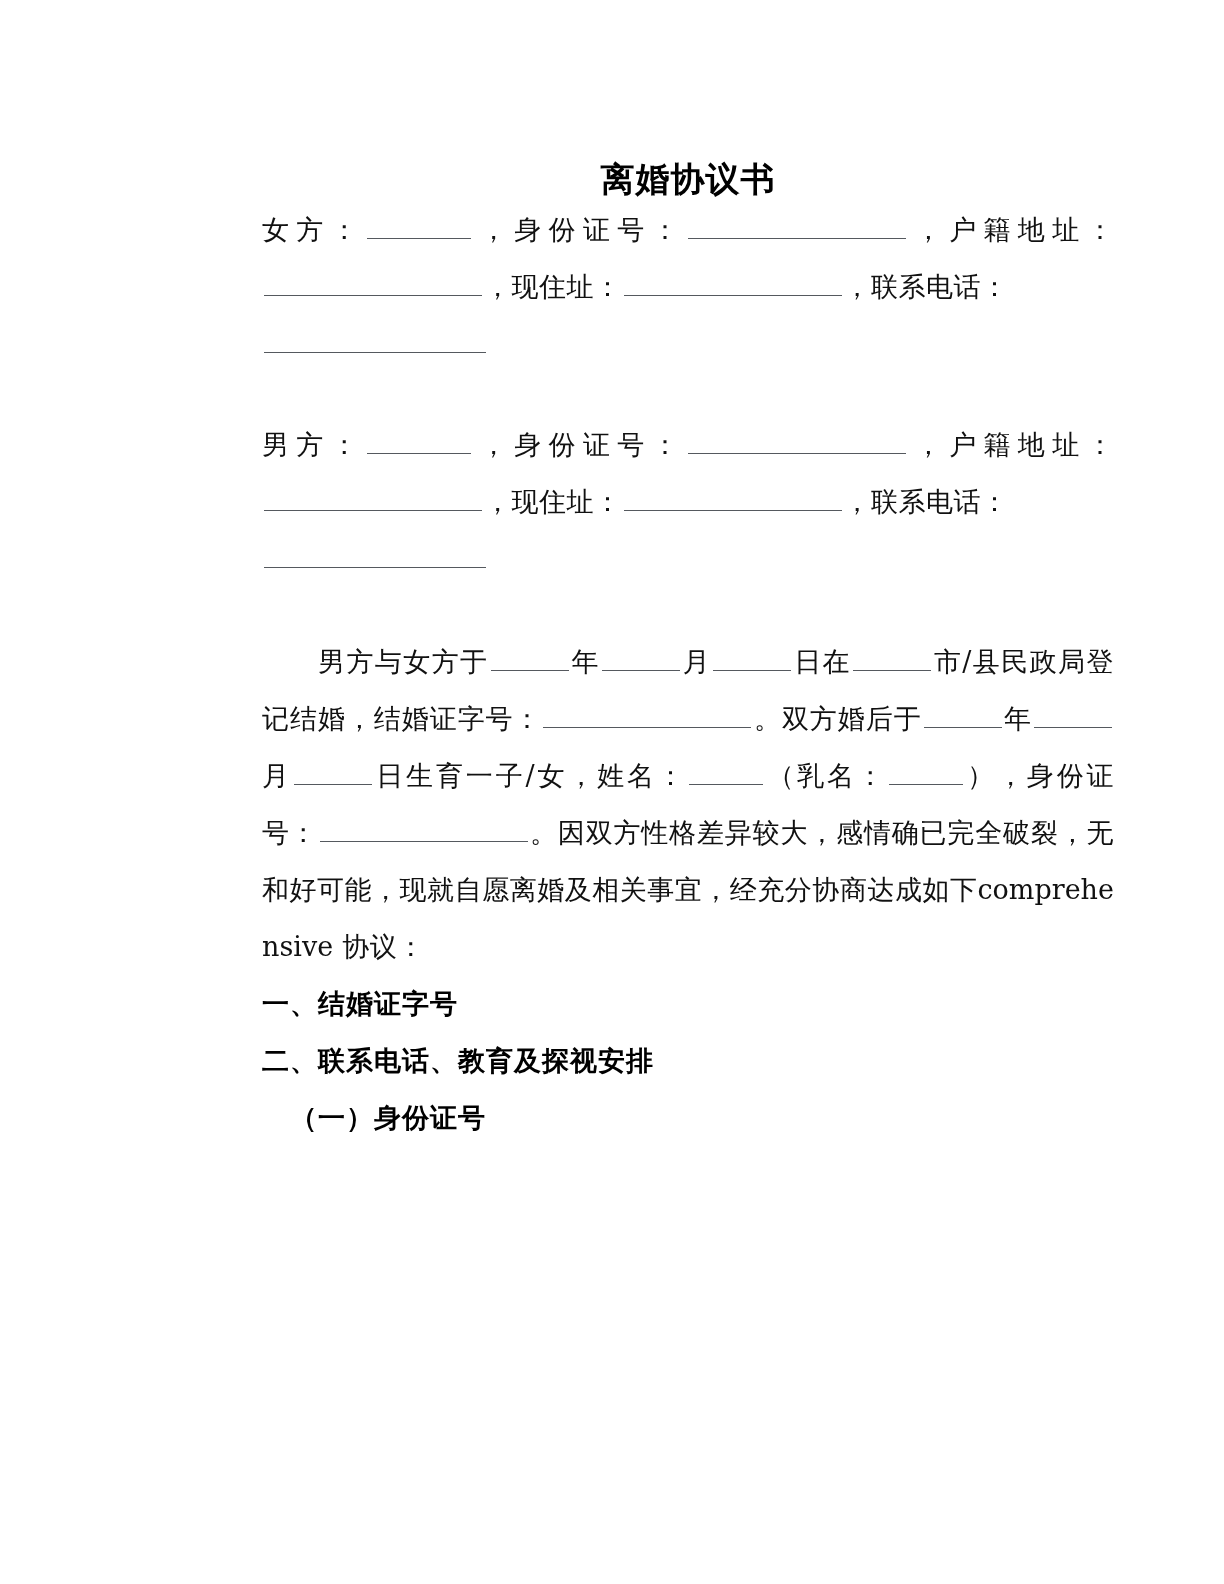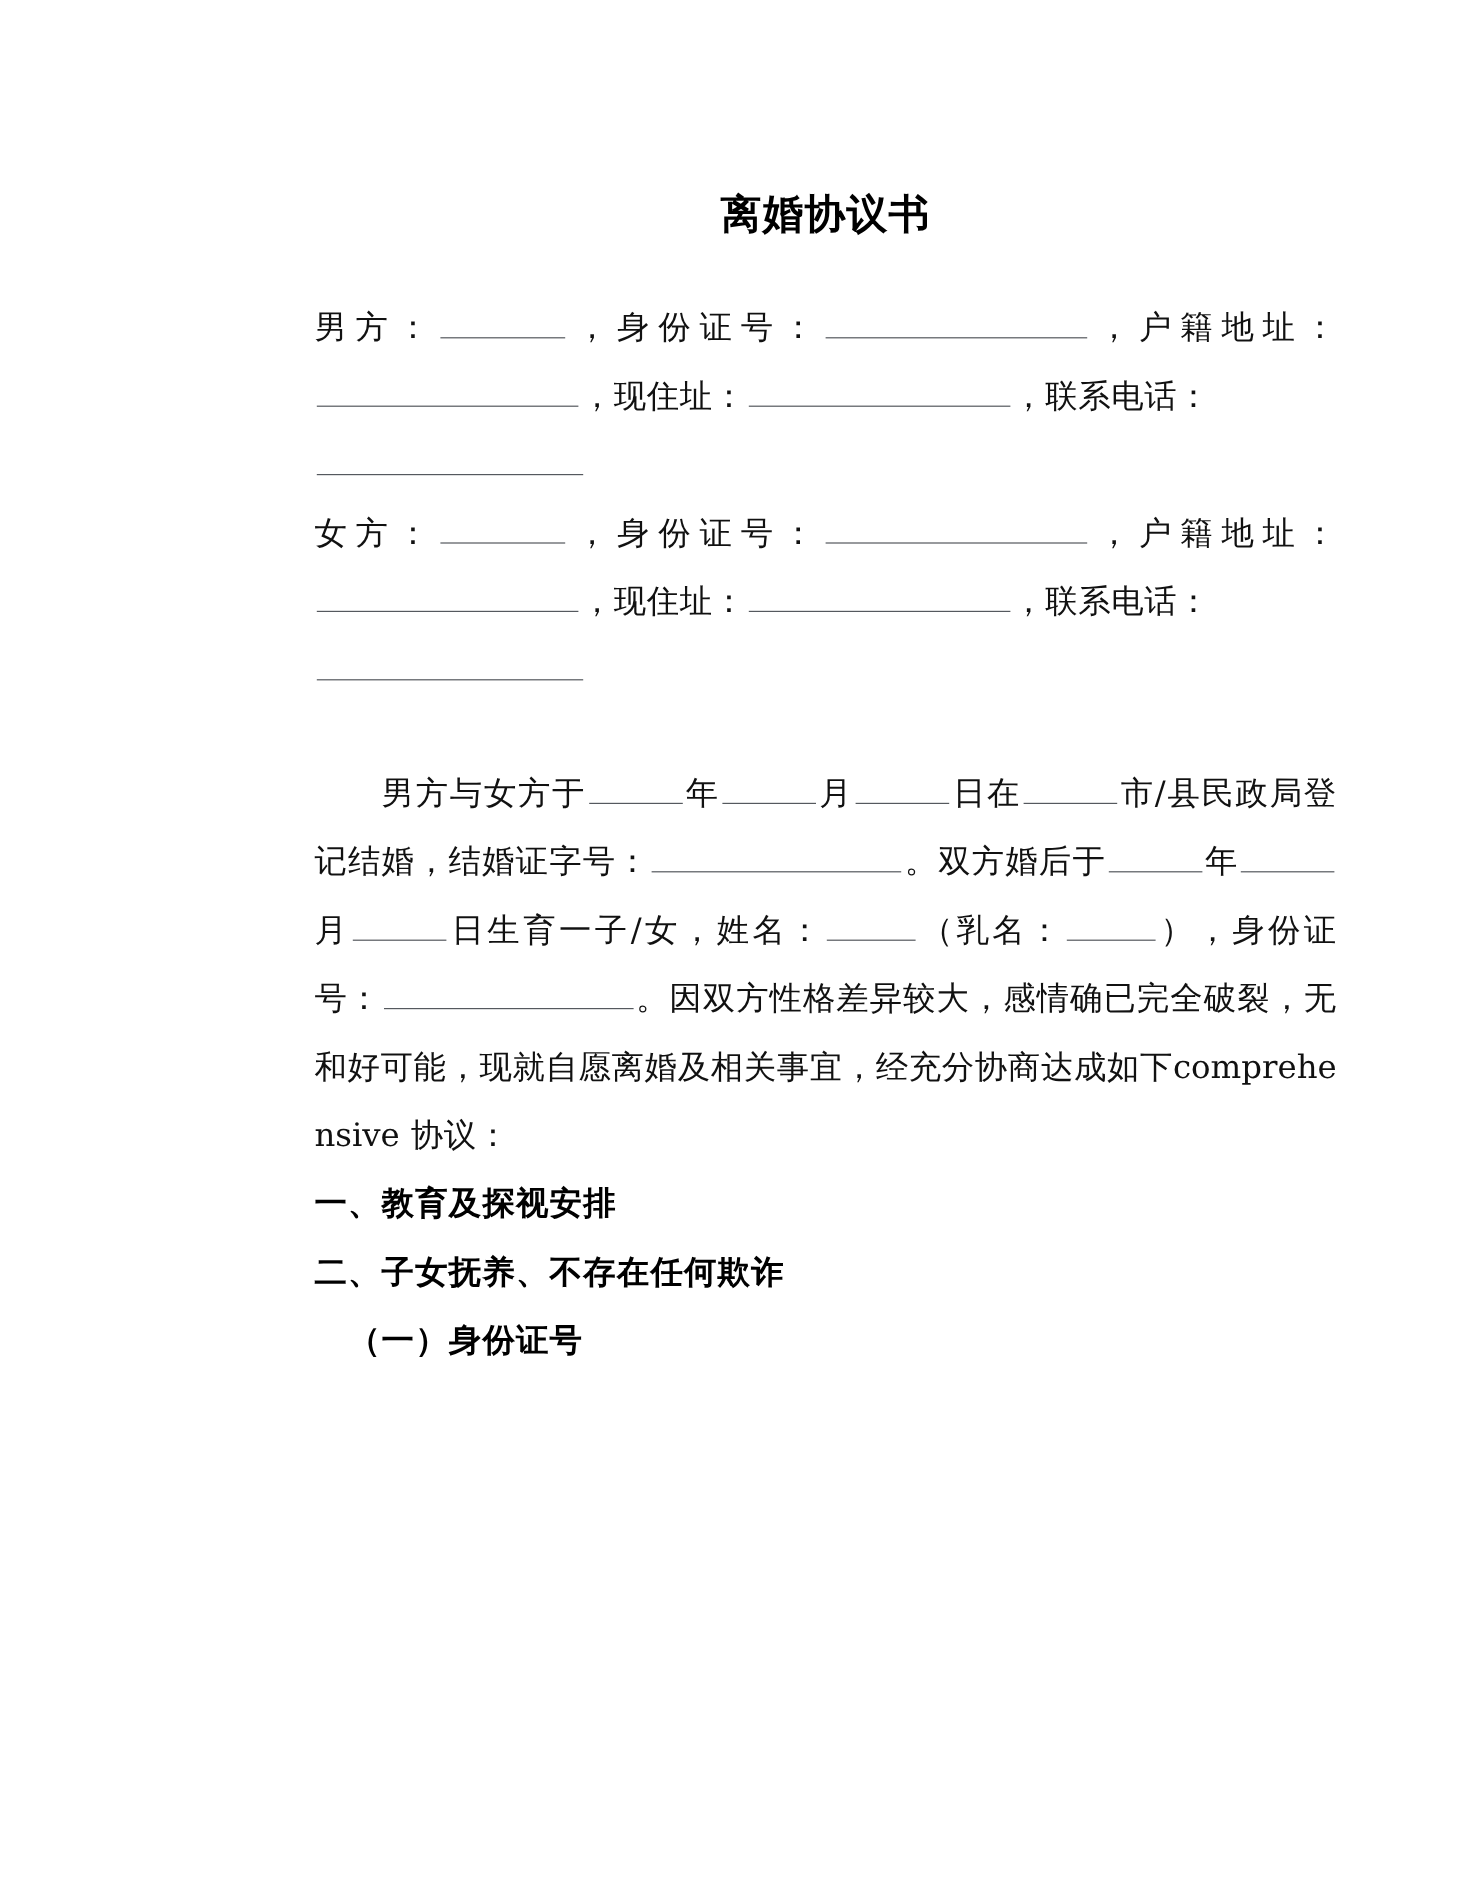--- a/index.html
+++ b/index.html
@@ -110,35 +110,35 @@
   .gap-block { height: 46px; }
 </style>
 </head>
 <body>
 
 <div class="page">
   <div class="content">
 
     <h1 class="doc-title">离婚协议书</h1>
 
-    <div class="party-block">
-      <p class="para last-line-left"><span>男方：</span><span class="blank b-name"></span><span>，身份证号：</span><span class="blank b-id"></span><span>，户籍地址：</span><span class="blank b-addr"></span><span>，现住址：</span><span class="blank b-addr"></span><span>，联系电话：</span></p>
+    <div class="party-block" style="margin-top:0">
+      <p class="para last-line-left"><span>女方：</span><span class="blank b-name"></span><span>，身份证号：</span><span class="blank b-id"></span><span>，户籍地址：</span><span class="blank b-addr"></span><span>，现住址：</span><span class="blank b-addr"></span><span>，联系电话：</span></p>
       <p class="blank-line-row"><span class="blank b-phone"></span></p>
     </div>
 
-    <div class="party-block" style="margin-top:0">
-      <p class="para last-line-left"><span>女方：</span><span class="blank b-name"></span><span>，身份证号：</span><span class="blank b-id"></span><span>，户籍地址：</span><span class="blank b-addr"></span><span>，现住址：</span><span class="blank b-addr"></span><span>，联系电话：</span></p>
+    <div class="party-block">
+      <p class="para last-line-left"><span>男方：</span><span class="blank b-name"></span><span>，身份证号：</span><span class="blank b-id"></span><span>，户籍地址：</span><span class="blank b-addr"></span><span>，现住址：</span><span class="blank b-addr"></span><span>，联系电话：</span></p>
       <p class="blank-line-row"><span class="blank b-phone"></span></p>
     </div>
 
     <div class="gap-block"></div>
 
     <p class="para indent2 last-line-left"><span>男方与女方于</span><span class="blank b-date"></span><span>年</span><span class="blank b-date"></span><span>月</span><span class="blank b-date"></span><span>日在</span><span class="blank b-city"></span><span>市/县民政局登记结婚，结婚证字号：</span><span class="blank b-cert"></span><span>。双方婚后于</span><span class="blank b-date"></span><span>年</span><span class="blank b-date"></span><span>月</span><span class="blank b-date"></span><span>日生育一子/女，姓名：</span><span class="blank b-child"></span><span>（乳名：</span><span class="blank b-nick"></span><span>），身份证号：</span><span class="blank b-cert"></span><span>。因双方性格差异较大，感情确已完全破裂，无和好可能，现就自愿离婚及相关事宜，经充分协商达成如下</span><span class="latin">comprehensive</span> <span>协议：</span></p>
 
-    <h2 class="heading">一、教育及探视安排</h2>
+    <h2 class="heading">一、结婚证字号</h2>
 
 
-    <h2 class="heading">二、子女抚养、不存在任何欺诈</h2>
+    <h2 class="heading">二、联系电话、教育及探视安排</h2>
 
     <h3 class="subheading">（一）身份证号</h3>
 
   </div>
 </div>
 
 </body></html>

